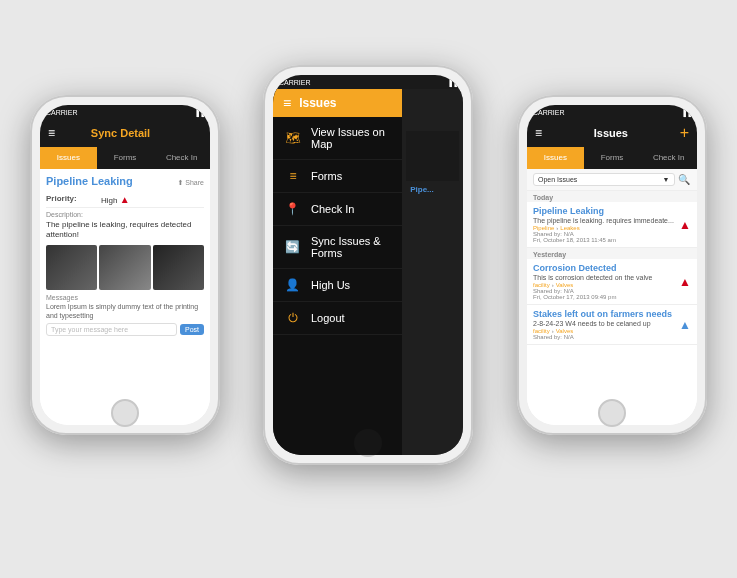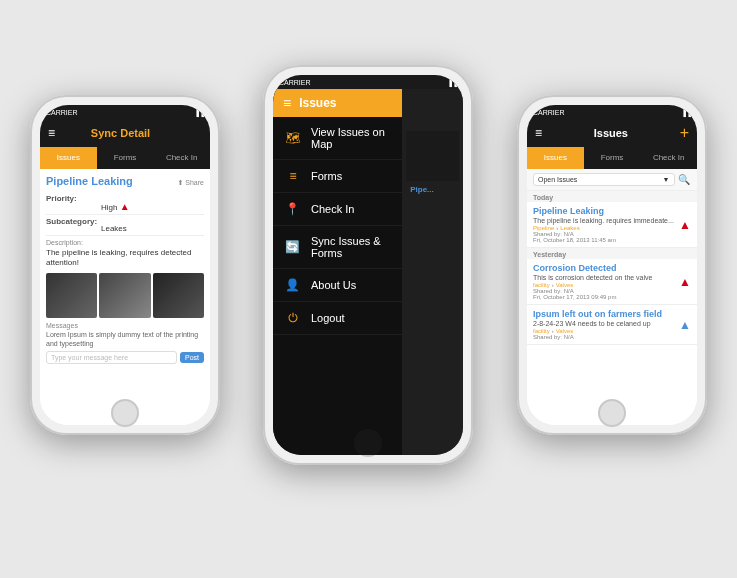--- a/index.html
+++ b/index.html
@@ -201,21 +201,20 @@
     }
     .issue-row-label {
       color: #555;
       width: 55px;
       flex-shrink: 0;
       font-weight: bold;
     }
     .issue-row-value {
       color: #333;
       font-weight: 500;
-      margin-top: 7px;
     }
     .high-arrow {
       color: #d0021b;
       font-size: 10px;
     }
     .desc-label {
       font-size: 7px;
       color: #888;
       margin-top: 3px;
       margin-bottom: 2px;
@@ -471,24 +470,20 @@
             <span class="issue-title">Pipeline Leaking</span>
             <span class="share-btn">⬆ <span>Share</span></span>
           </div>
           <div class="issue-row">
             <span class="issue-row-label">Priority:</span>
             <span class="issue-row-value">
               <span>High</span>
               <span class="high-arrow">▲</span>
             </span>
           </div>
-          <div class="issue-row">
-            <span class="issue-row-label">Subcategory:</span>
-            <span class="issue-row-value">Leakes</span>
-          </div>
           <div class="desc-label">Description:</div>
           <div class="desc-text">The pipeline is leaking, requires detected attention!</div>
           <div class="images-row">
             <div class="img-placeholder dark1"></div>
             <div class="img-placeholder dark2"></div>
             <div class="img-placeholder dark3"></div>
           </div>
           <div class="messages-label">Messages</div>
           <div class="lorem-text">Lorem Ipsum is simply dummy text of the printing and typesetting</div>
           <div class="message-input-row">
@@ -543,21 +538,21 @@
               <div class="menu-item">
                 <span class="menu-item-icon">📍</span>
                 <span class="menu-item-label">Check In</span>
               </div>
               <div class="menu-item">
                 <span class="menu-item-icon">🔄</span>
                 <span class="menu-item-label">Sync Issues &amp; Forms</span>
               </div>
               <div class="menu-item">
                 <span class="menu-item-icon">👤</span>
-                <span class="menu-item-label">About Us</span>
+                <span class="menu-item-label">High Us</span>
               </div>
               <div class="menu-item">
                 <span class="menu-item-icon">⏻</span>
                 <span class="menu-item-label">Logout</span>
               </div>
             </div>
           </div>
         </div>
       </div>
     </div>
@@ -633,21 +628,21 @@
             <div class="issue-list-meta">
               <span>Shared by: N/A</span>
             </div>
             <div class="issue-list-meta">
               <span>Fri, October 17, 2013   09:49 pm</span>
             </div>
             <span class="issue-arrow">▲</span>
           </div>
 
           <div class="issue-list-item">
-            <div class="issue-list-title">Ipsum left out on farmers field</div>
+            <div class="issue-list-title">Stakes left out on farmers needs</div>
             <div class="issue-list-desc">2-8-24-23 W4 needs to be celaned up</div>
             <div class="issue-list-meta">
               <span class="facility-link">facility</span>
               <span>›</span>
               <span class="facility-link">Valves</span>
             </div>
             <div class="issue-list-meta">
               <span>Shared by: N/A</span>
             </div>
             <span class="issue-arrow issue-arrow-blue">▲</span>

